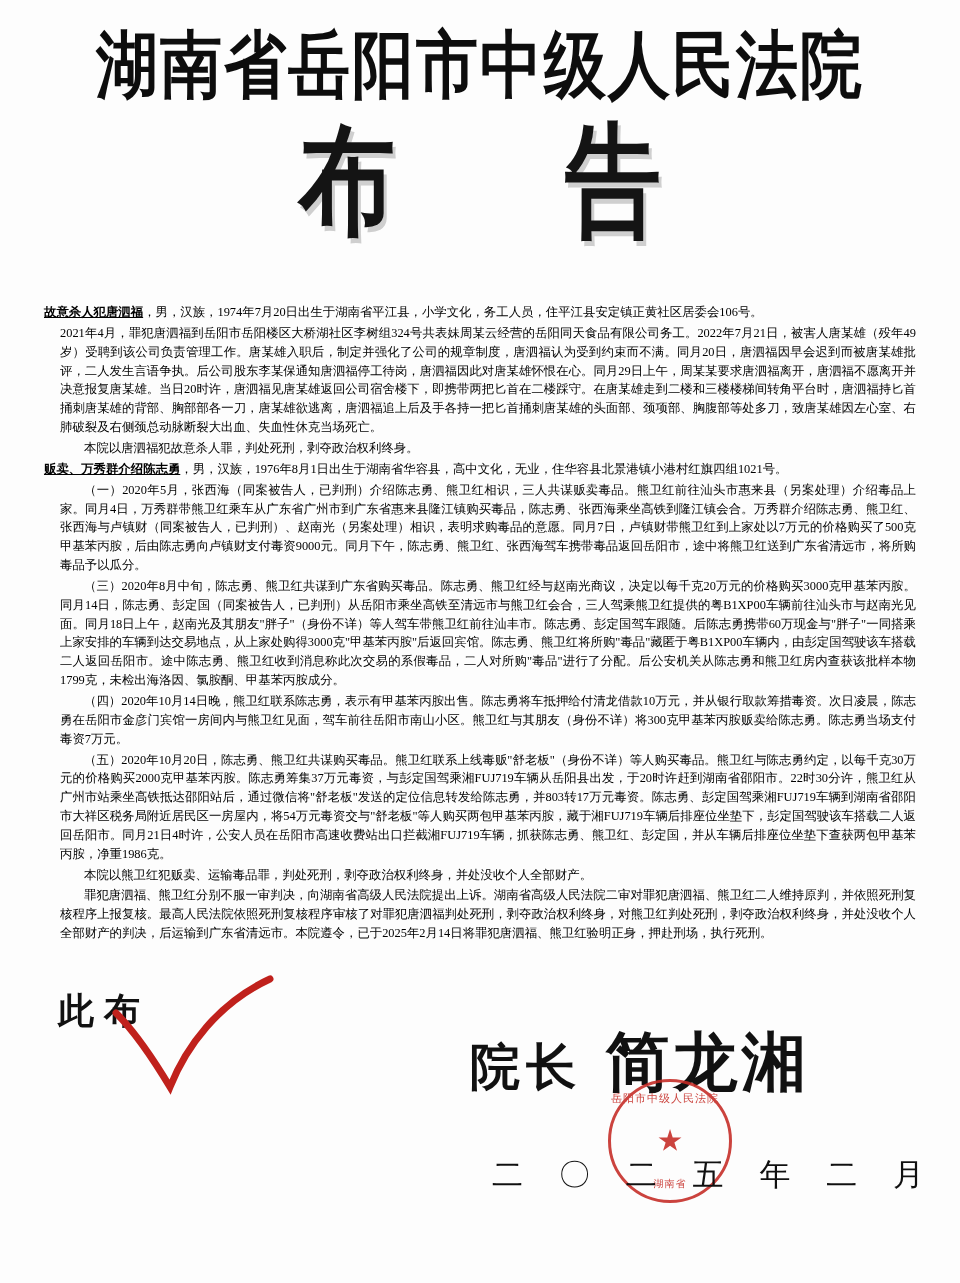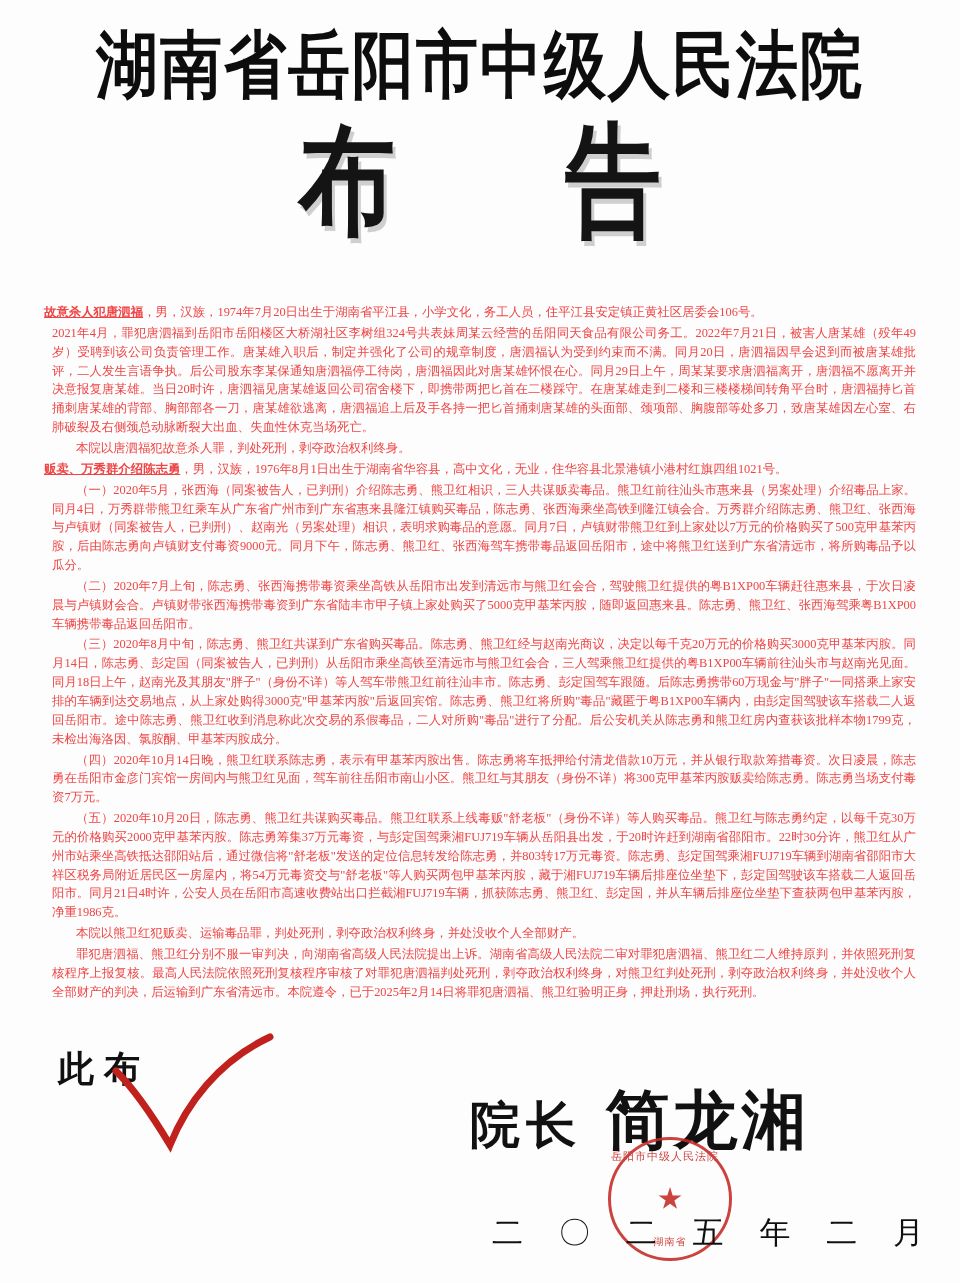--- a/index.html
+++ b/index.html
@@ -55,25 +55,25 @@
   .notice-word span {
     text-shadow: 3px 4px 0 rgba(120,120,120,0.35);
   }
 
   
   .body-wrap {
     margin: 86px 44px 0 44px;
     font-size: 12.4px;
     line-height: 1.52;
     text-align: justify;
-    color: #ef4444;
+    color: #000000;
     font-family: "Liberation Serif", "DejaVu Serif", serif;
   }
   .para {
-    margin: 0 0 2px 8px;
+    margin: 0 0 2px 16px;
     text-indent: 0;
   }
   .para.indent {
     text-indent: 24px;
   }
   .defendant-line {
     margin: 0 0 2px 0;
   }
   .u {
     text-decoration: underline;
@@ -186,21 +186,20 @@
     </p>
 
     <p class="para">2021年4月，罪犯唐泗福到岳阳市岳阳楼区大桥湖社区李树组324号共表妹周某云经营的岳阳同天食品有限公司务工。2022年7月21日，被害人唐某雄（殁年49岁）受聘到该公司负责管理工作。唐某雄入职后，制定并强化了公司的规章制度，唐泗福认为受到约束而不满。同月20日，唐泗福因早会迟到而被唐某雄批评，二人发生言语争执。后公司股东李某保通知唐泗福停工待岗，唐泗福因此对唐某雄怀恨在心。同月29日上午，周某某要求唐泗福离开，唐泗福不愿离开并决意报复唐某雄。当日20时许，唐泗福见唐某雄返回公司宿舍楼下，即携带两把匕首在二楼踩守。在唐某雄走到二楼和三楼楼梯间转角平台时，唐泗福持匕首捅刺唐某雄的背部、胸部部各一刀，唐某雄欲逃离，唐泗福追上后及手各持一把匕首捅刺唐某雄的头面部、颈项部、胸腹部等处多刀，致唐某雄因左心室、右肺破裂及右侧颈总动脉断裂大出血、失血性休克当场死亡。</p>
     <p class="para indent">本院以唐泗福犯故意杀人罪，判处死刑，剥夺政治权利终身。</p>
 
     <p class="defendant-line">
       <span class="u">贩卖、万秀群介绍陈志勇</span><span>，男，汉族，1976年8月1日出生于湖南省华容县，高中文化，无业，住华容县北景港镇小港村红旗四组1021号。</span>
     </p>
 
     <p class="para indent">（一）2020年5月，张西海（同案被告人，已判刑）介绍陈志勇、熊卫红相识，三人共谋贩卖毒品。熊卫红前往汕头市惠来县（另案处理）介绍毒品上家。同月4日，万秀群带熊卫红乘车从广东省广州市到广东省惠来县隆江镇购买毒品，陈志勇、张西海乘坐高铁到隆江镇会合。万秀群介绍陈志勇、熊卫红、张西海与卢镇财（同案被告人，已判刑）、赵南光（另案处理）相识，表明求购毒品的意愿。同月7日，卢镇财带熊卫红到上家处以7万元的价格购买了500克甲基苯丙胺，后由陈志勇向卢镇财支付毒资9000元。同月下午，陈志勇、熊卫红、张西海驾车携带毒品返回岳阳市，途中将熊卫红送到广东省清远市，将所购毒品予以瓜分。</p>
-    <p class="para indent">（二）2020年7月上旬，陈志勇、张西海携带毒资乘坐高铁从岳阳市出发到清远市与熊卫红会合，驾驶熊卫红提供的粤B1XP00车辆赶往惠来县，于次日凌晨与卢镇财会合。卢镇财带张西海携带毒资到广东省陆丰市甲子镇上家处购买了5000克甲基苯丙胺，随即返回惠来县。陈志勇、熊卫红、张西海驾乘粤B1XP00车辆携带毒品返回岳阳市。</p>
     <p class="para indent">（三）2020年8月中旬，陈志勇、熊卫红共谋到广东省购买毒品。陈志勇、熊卫红经与赵南光商议，决定以每千克20万元的价格购买3000克甲基苯丙胺。同月14日，陈志勇、彭定国（同案被告人，已判刑）从岳阳市乘坐高铁至清远市与熊卫红会合，三人驾乘熊卫红提供的粤B1XP00车辆前往汕头市与赵南光见面。同月18日上午，赵南光及其朋友"胖子"（身份不详）等人驾车带熊卫红前往汕丰市。陈志勇、彭定国驾车跟随。后陈志勇携带60万现金与"胖子"一同搭乘上家安排的车辆到达交易地点，从上家处购得3000克"甲基苯丙胺"后返回宾馆。陈志勇、熊卫红将所购"毒品"藏匿于粤B1XP00车辆内，由彭定国驾驶该车搭载二人返回岳阳市。途中陈志勇、熊卫红收到消息称此次交易的系假毒品，二人对所购"毒品"进行了分配。后公安机关从陈志勇和熊卫红房内查获该批样本物1799克，未检出海洛因、氯胺酮、甲基苯丙胺成分。</p>
     <p class="para indent">（四）2020年10月14日晚，熊卫红联系陈志勇，表示有甲基苯丙胺出售。陈志勇将车抵押给付清龙借款10万元，并从银行取款筹措毒资。次日凌晨，陈志勇在岳阳市金彦门宾馆一房间内与熊卫红见面，驾车前往岳阳市南山小区。熊卫红与其朋友（身份不详）将300克甲基苯丙胺贩卖给陈志勇。陈志勇当场支付毒资7万元。</p>
     <p class="para indent">（五）2020年10月20日，陈志勇、熊卫红共谋购买毒品。熊卫红联系上线毒贩"舒老板"（身份不详）等人购买毒品。熊卫红与陈志勇约定，以每千克30万元的价格购买2000克甲基苯丙胺。陈志勇筹集37万元毒资，与彭定国驾乘湘FUJ719车辆从岳阳县出发，于20时许赶到湖南省邵阳市。22时30分许，熊卫红从广州市站乘坐高铁抵达邵阳站后，通过微信将"舒老板"发送的定位信息转发给陈志勇，并803转17万元毒资。陈志勇、彭定国驾乘湘FUJ719车辆到湖南省邵阳市大祥区税务局附近居民区一房屋内，将54万元毒资交与"舒老板"等人购买两包甲基苯丙胺，藏于湘FUJ719车辆后排座位坐垫下，彭定国驾驶该车搭载二人返回岳阳市。同月21日4时许，公安人员在岳阳市高速收费站出口拦截湘FUJ719车辆，抓获陈志勇、熊卫红、彭定国，并从车辆后排座位坐垫下查获两包甲基苯丙胺，净重1986克。</p>
     <p class="para indent">本院以熊卫红犯贩卖、运输毒品罪，判处死刑，剥夺政治权利终身，并处没收个人全部财产。</p>
     <p class="para indent">罪犯唐泗福、熊卫红分别不服一审判决，向湖南省高级人民法院提出上诉。湖南省高级人民法院二审对罪犯唐泗福、熊卫红二人维持原判，并依照死刑复核程序上报复核。最高人民法院依照死刑复核程序审核了对罪犯唐泗福判处死刑，剥夺政治权利终身，对熊卫红判处死刑，剥夺政治权利终身，并处没收个人全部财产的判决，后运输到广东省清远市。本院遵令，已于2025年2月14日将罪犯唐泗福、熊卫红验明正身，押赴刑场，执行死刑。</p>
 
   </div>
 
   <div class="sig-area">
 

